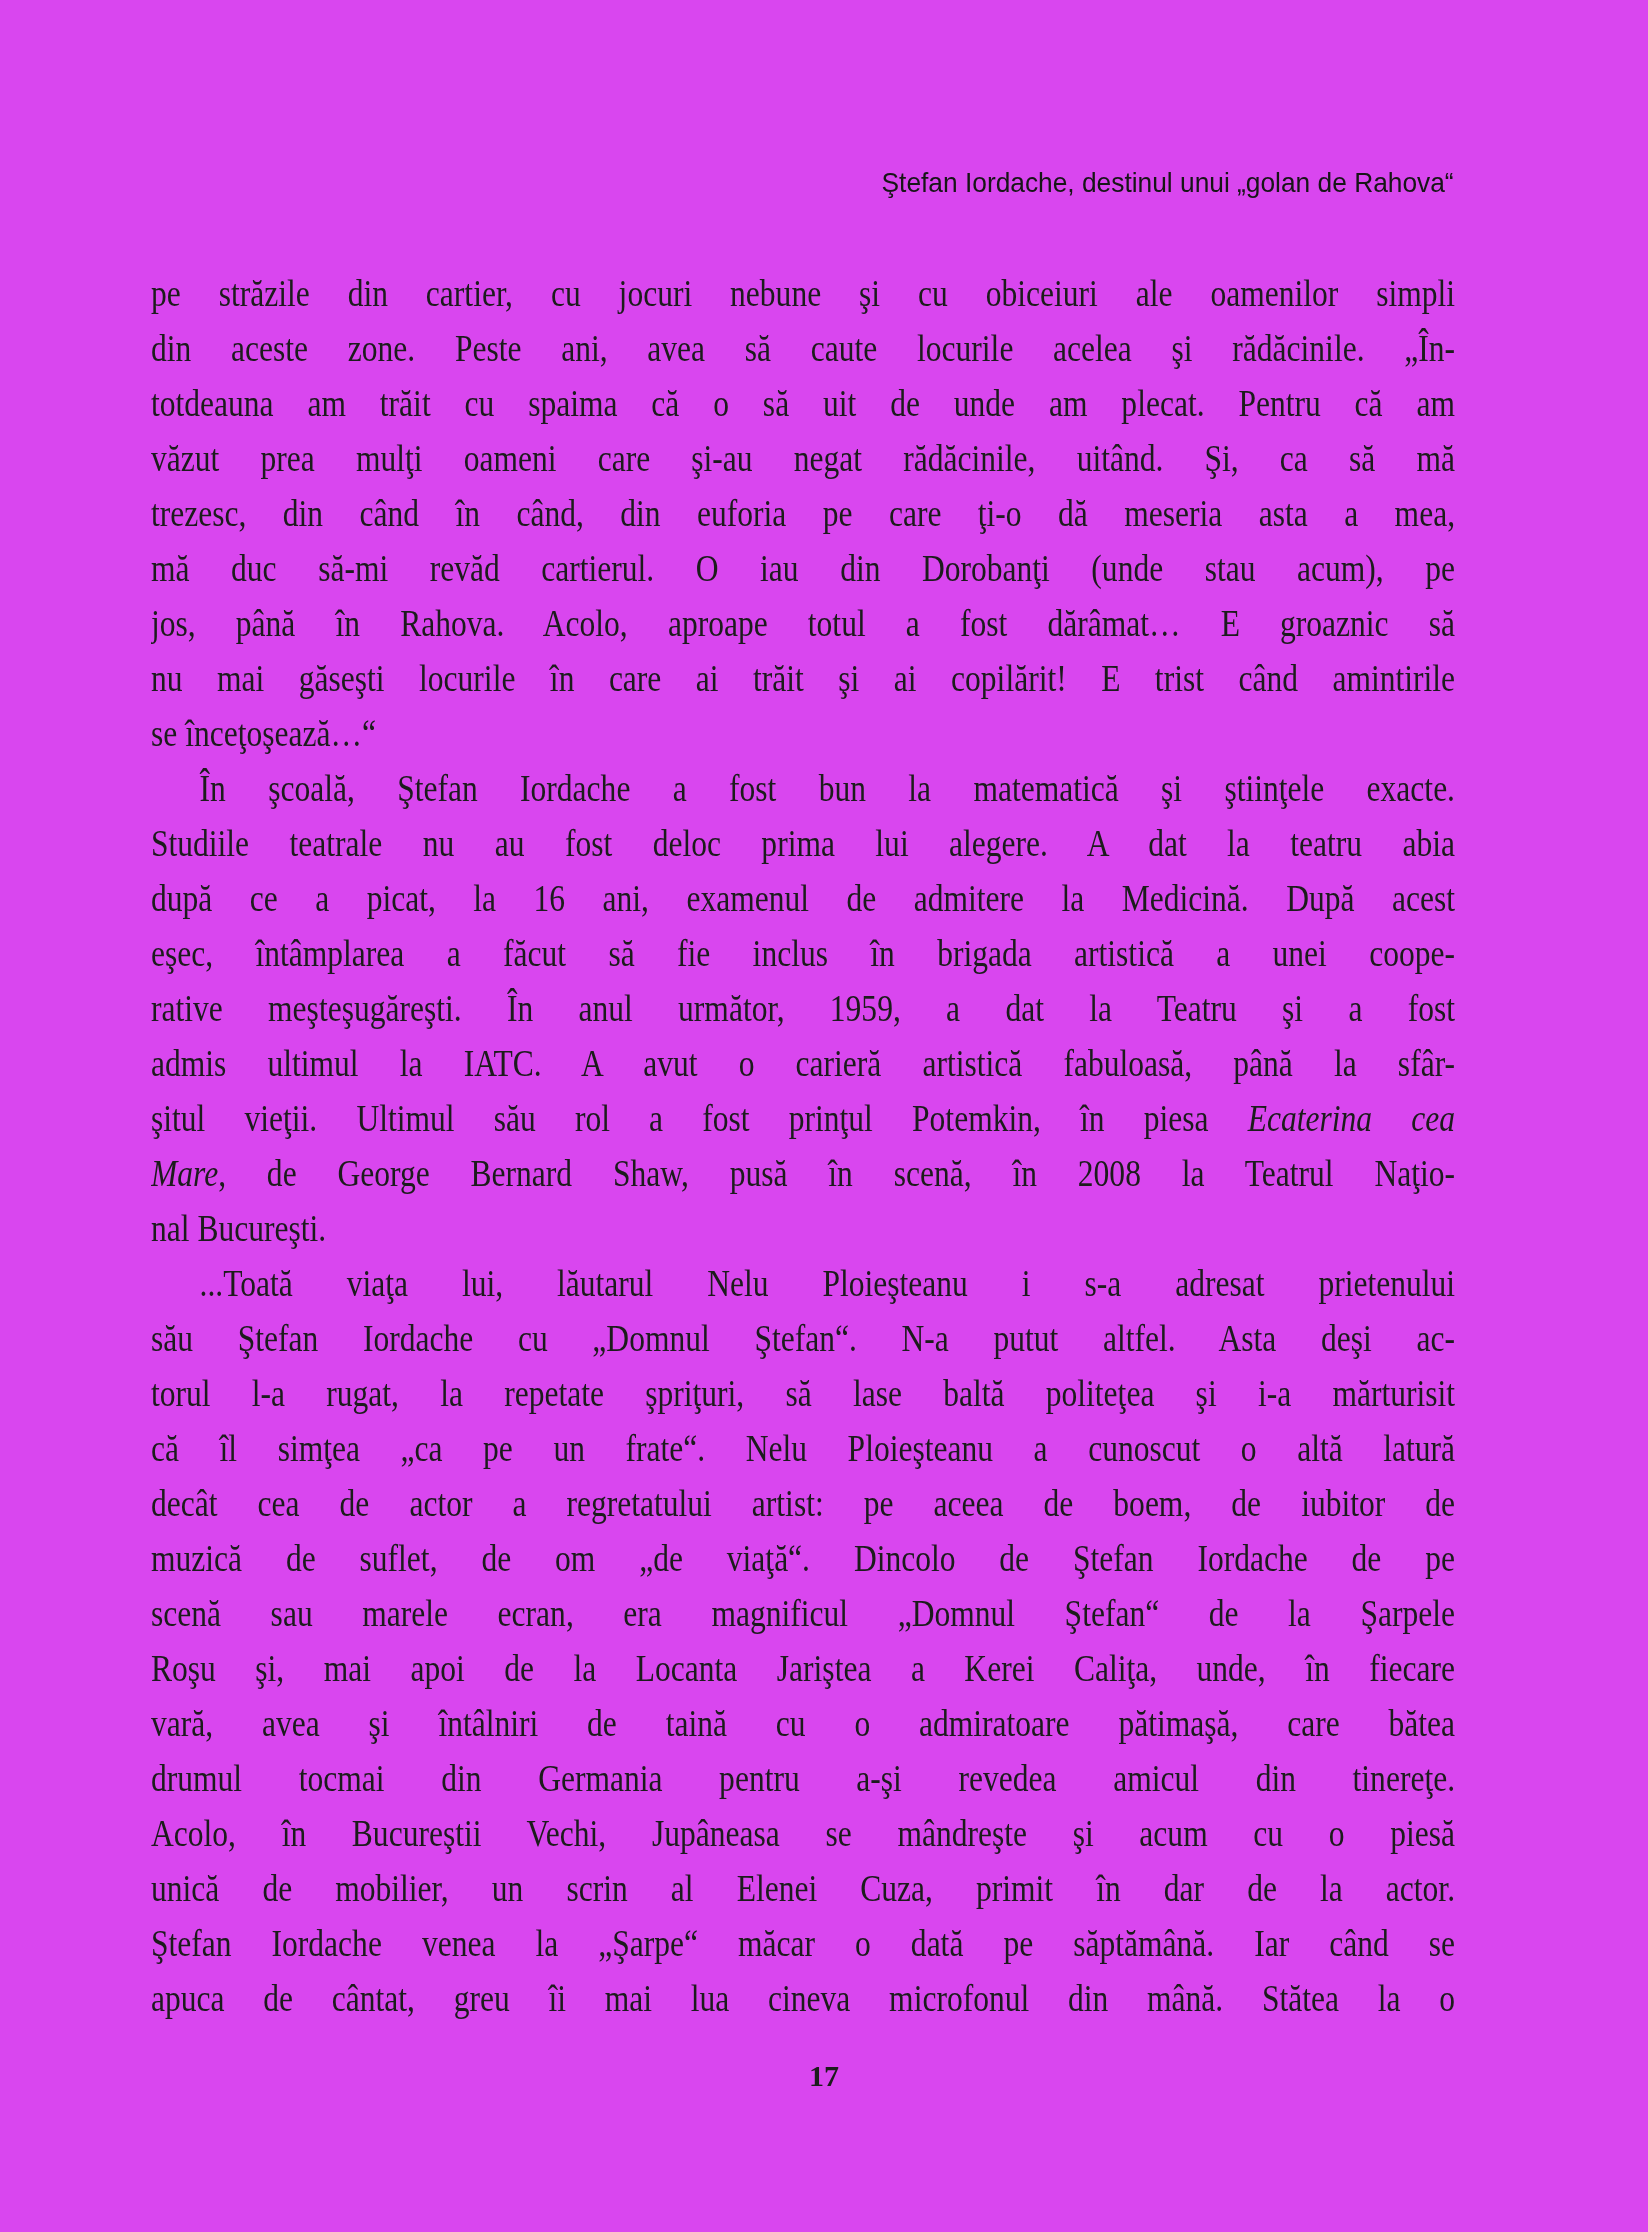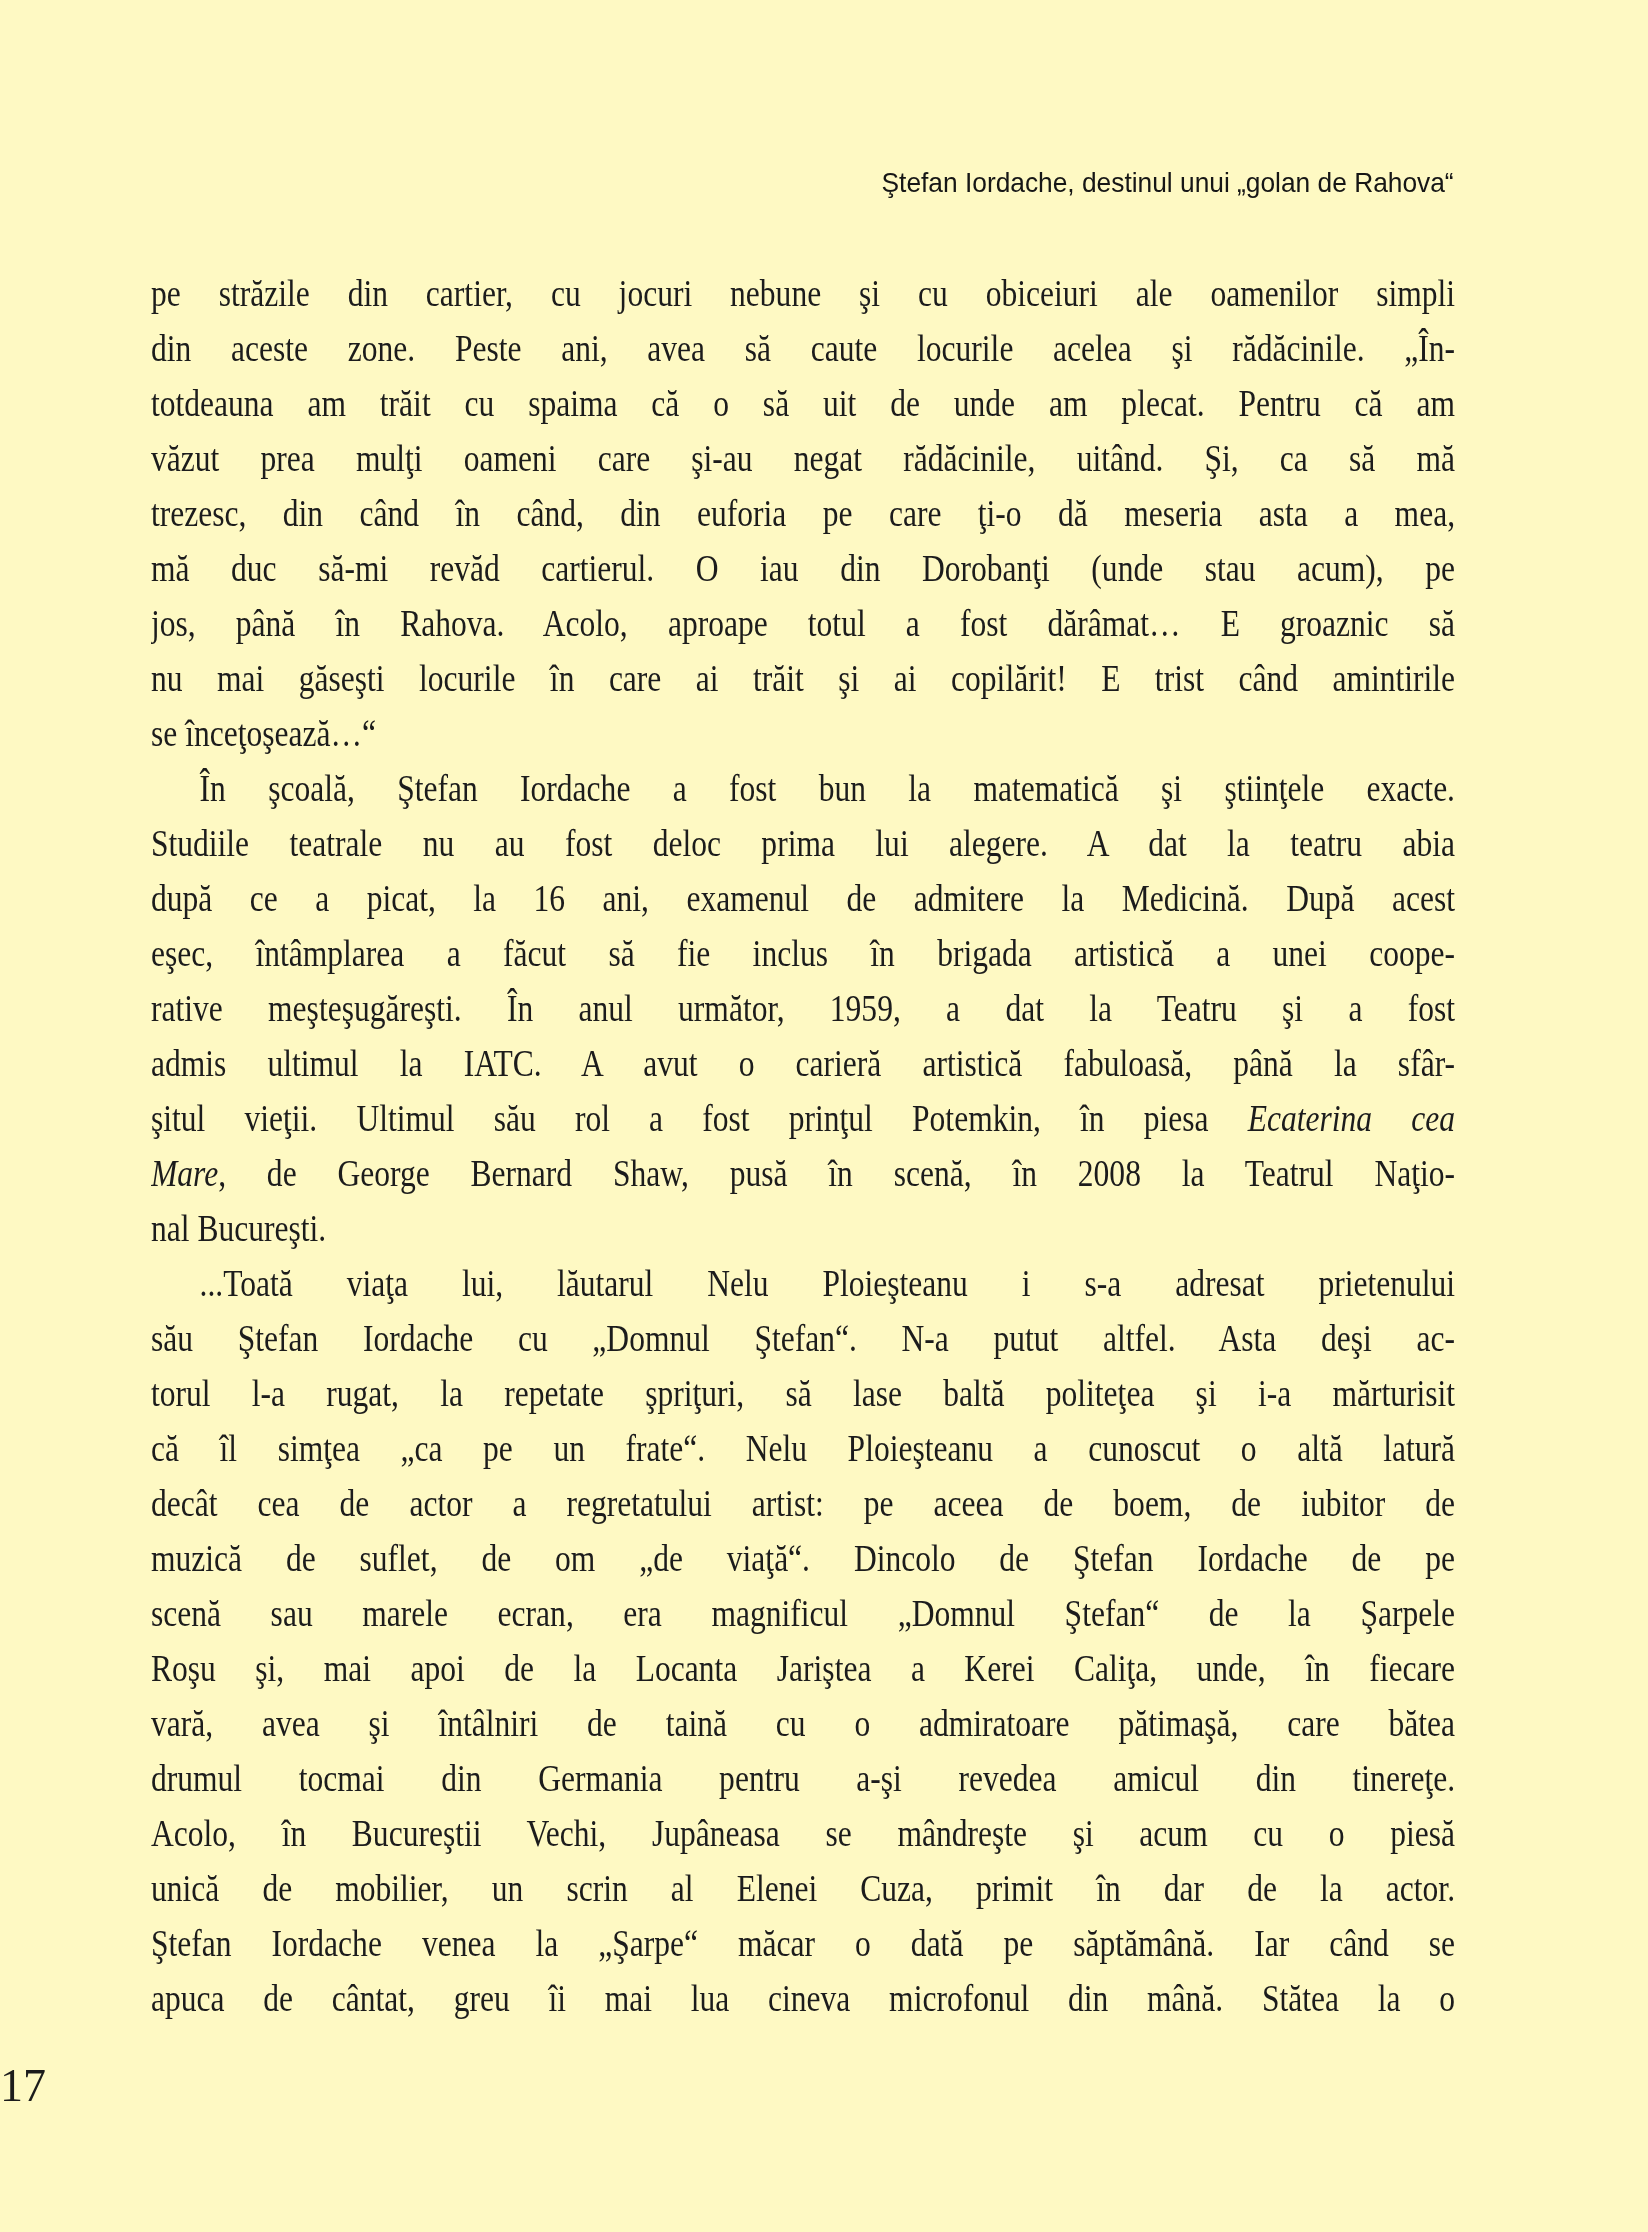--- a/index.html
+++ b/index.html
@@ -4,21 +4,21 @@
 <style>
   html, body { margin: 0; padding: 0; }
   body {
     width: 1648px; height: 2232px;
     background: #ffffff;
     position: relative;
     overflow: hidden;
   }
   .page {
     position: absolute; inset: 0;
-    background: #fef9c3;
+    background: #d946ef;
   }
   .running-header {
     position: absolute;
     top: 167px;
     right: 194px;
     font-family: "Liberation Sans", sans-serif;
     font-size: 28px;
     color: #161616;
     white-space: nowrap;
     transform: scaleX(0.94);
@@ -48,24 +48,24 @@
     text-align-last: left;
   }
   .line.indent {
     text-indent: 57px;
   }
   .line i { font-style: italic; }
   .page-number {
     position: absolute;
     top: 2059px;
     left: 0; width: 100%;
-    text-align: left;
+    text-align: center;
     font-family: "Liberation Serif", serif;
-    font-weight: normal;
-    font-size: 46px;
+    font-weight: bold;
+    font-size: 30px;
     color: #1c1c1c;
   }
 </style>
 </head>
 <body>
 
 <div class="page">
   <div class="running-header">Ştefan Iordache, destinul unui „golan de Rahova“</div>
 
   <div class="body-text" id="body-text">

